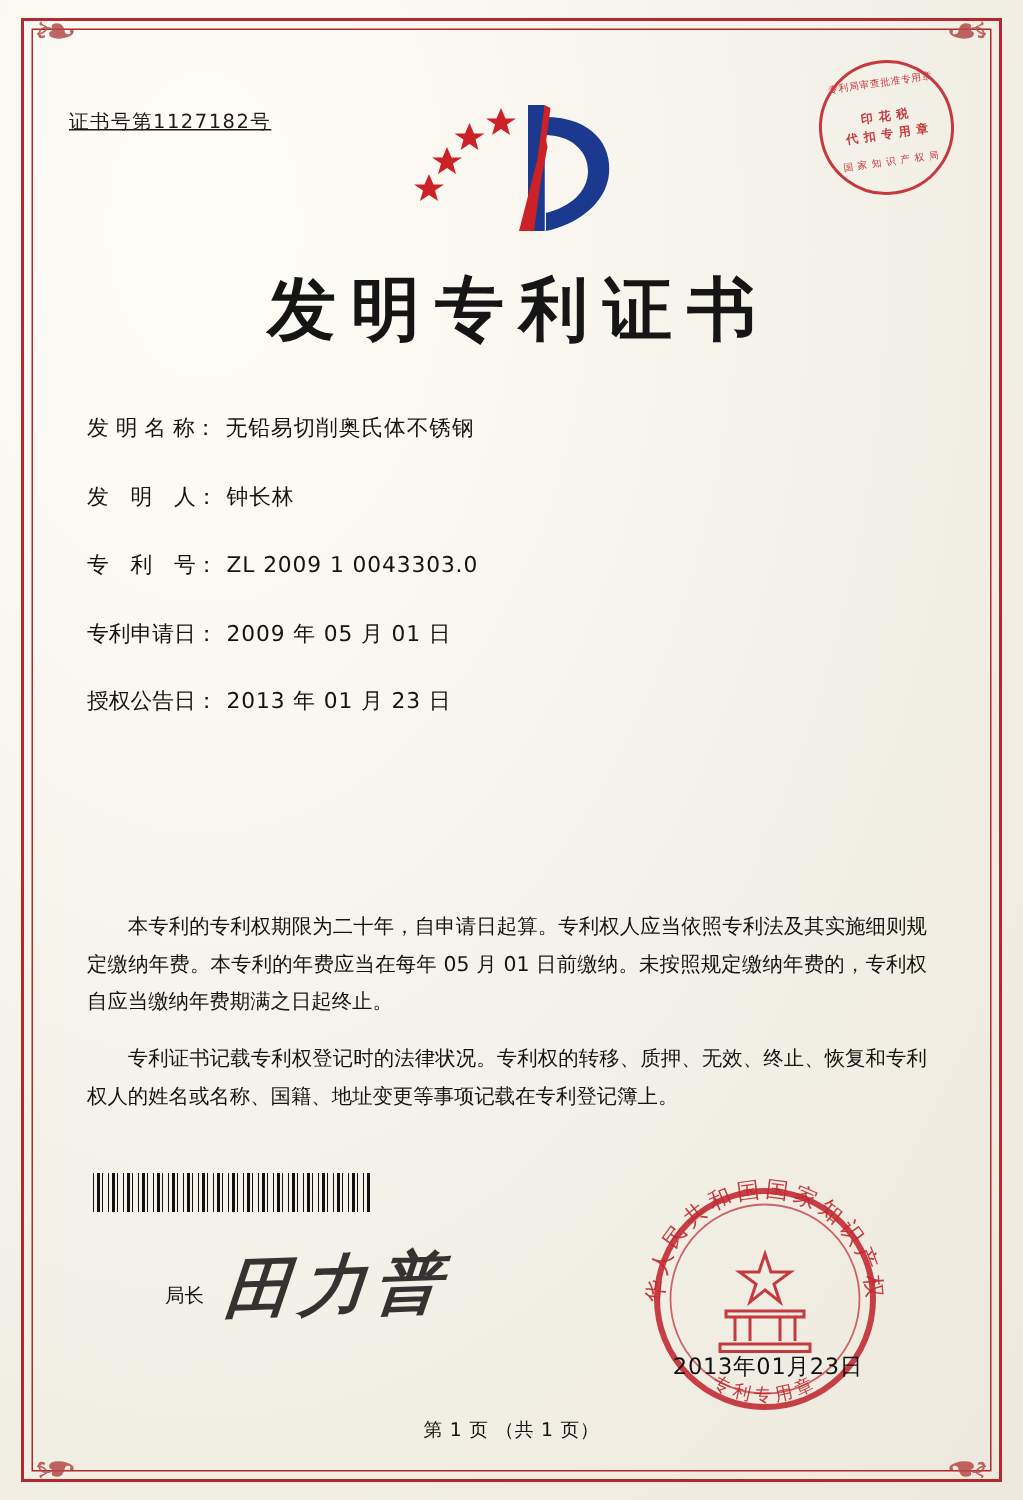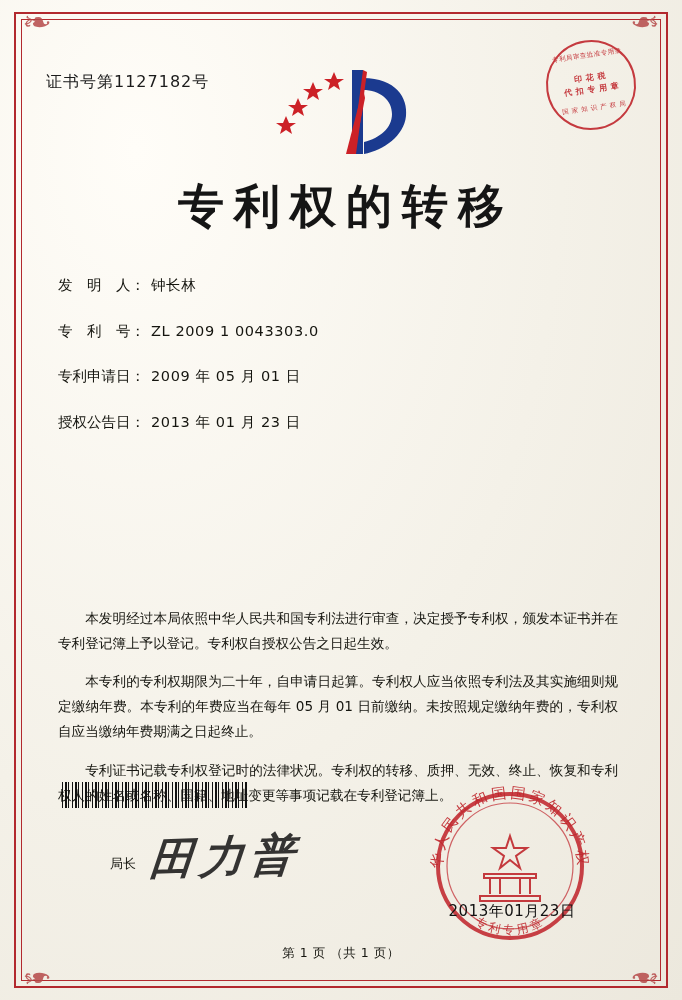--- a/index.html
+++ b/index.html
@@ -53,24 +53,25 @@
   .corner.tl { left: 10px;  top: 2px; }
   .corner.tr { right: 10px; top: 2px; transform: scaleX(-1); }
   .corner.bl { left: 10px;  bottom: 2px; transform: scaleY(-1); }
   .corner.br { right: 10px; bottom: 2px; transform: scale(-1,-1); }
 
   
   .cert-no {
     position: absolute;
     left: 46px; top: 72px;
     font-family: "DejaVu Sans", "Liberation Sans", sans-serif;
-    font-size: 16px;
+    font-size: 13px;
     color: #1b1b1b;
     letter-spacing: 1px;
     white-space: nowrap;
+    text-decoration: underline;
   }
 
   
   .emblem {
     position: absolute;
     left: 268px; top: 58px;
     width: 150px; height: 110px;
   }
   .emblem svg { display: block; }
 
@@ -250,43 +251,46 @@
     </svg>
   </div>
 
   <div class="seal-approve">
     <div class="sa-txt sa-top">专利局审查批准专用章</div>
     <div class="sa-txt sa-mid">印 花 税</div>
     <div class="sa-txt sa-mid2">代 扣 专 用 章</div>
     <div class="sa-txt sa-bot">国 家 知 识 产 权 局</div>
   </div>
 
-  <div class="title">专利权的转移</div>
+  <div class="title">发明专利证书</div>
 
   <div class="fields">
+    <div class="field">
+      <span class="lbl">发 明 名 称：</span>
+      <span class="val">无铅易切削奥氏体不锈钢</span>
+    </div>
     <div class="field">
       <span class="lbl">发　明　人：</span>
       <span class="val">钟长林</span>
     </div>
     <div class="field">
       <span class="lbl">专　利　号：</span>
       <span class="val">ZL 2009 1 0043303.0</span>
     </div>
     <div class="field">
       <span class="lbl">专利申请日：</span>
       <span class="val">2009 年 05 月 01 日</span>
     </div>
     <div class="field">
       <span class="lbl">授权公告日：</span>
       <span class="val">2013 年 01 月 23 日</span>
     </div>
   </div>
 
   <div class="paras">
-    <p class="para">本发明经过本局依照中华人民共和国专利法进行审查，决定授予专利权，颁发本证书并在专利登记簿上予以登记。专利权自授权公告之日起生效。</p>
     <p class="para">本专利的专利权期限为二十年，自申请日起算。专利权人应当依照专利法及其实施细则规定缴纳年费。本专利的年费应当在每年 05 月 01 日前缴纳。未按照规定缴纳年费的，专利权自应当缴纳年费期满之日起终止。</p>
     <p class="para">专利证书记载专利权登记时的法律状况。专利权的转移、质押、无效、终止、恢复和专利权人的姓名或名称、国籍、地址变更等事项记载在专利登记簿上。</p>
   </div>
 
   <div class="barcode"></div>
 
   <div class="sig-label">局长</div>
   <div class="sig-hand">田力普</div>
 
   <div class="seal-main">

